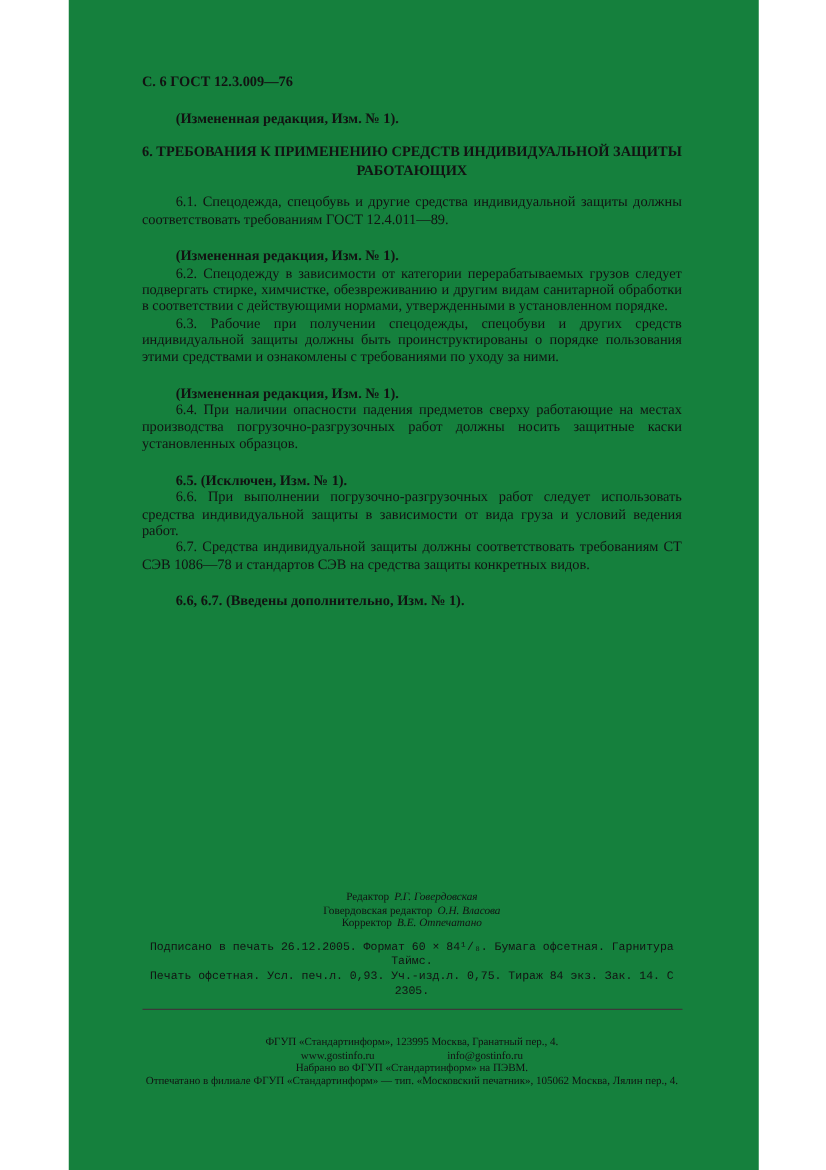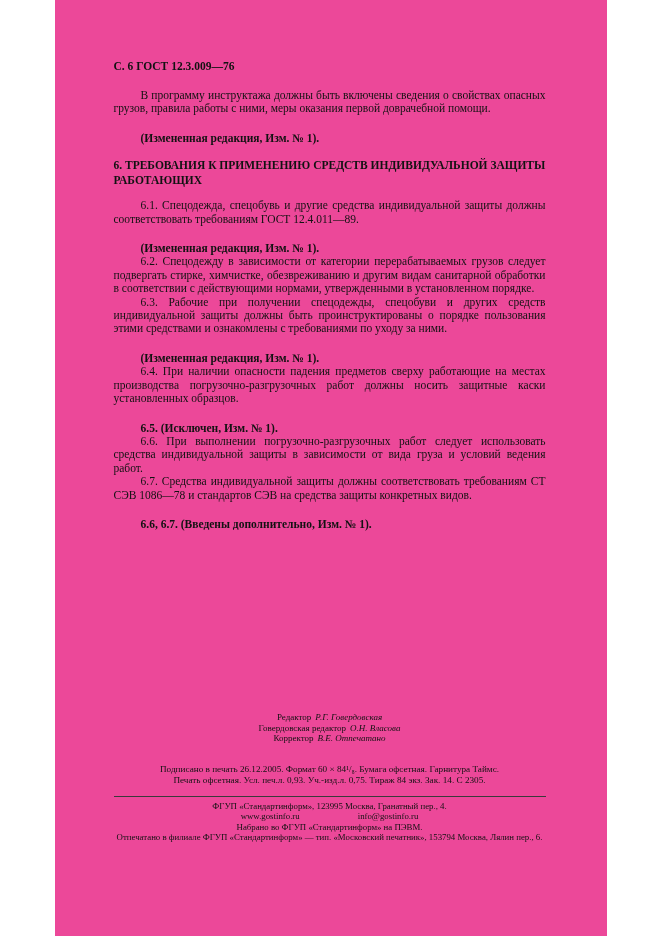--- a/index.html
+++ b/index.html
@@ -2,21 +2,21 @@
 <html><head>
 <meta charset="utf-8">
 <style>
   * { box-sizing: border-box; }
   html, body { margin: 0; padding: 0; background: #ffffff; }
   .page {
     position: relative;
     width: 552px;
     height: 936px;
     margin: 0 auto;
-    background: #ec4899;
+    background: #15803d;
     font-family: "Liberation Serif", "DejaVu Serif", serif;
     color: #121212;
     overflow: hidden;
   }
   .content {
     position: absolute;
     top: 60px;
     left: 59px;
     right: 61px;
   }
@@ -30,61 +30,61 @@
     line-height: 13.4px;
     text-align: justify;
     text-indent: 27px;
     margin: 0;
   }
   .para.bold { font-weight: bold; margin-top: 16px; }
   .section-heading {
     font-size: 11.5px;
     line-height: 14.5px;
     font-weight: bold;
-    text-align: left;
+    text-align: center;
     max-width: 480px;
     margin: 13px auto 12px auto;
   }
   .colophon {
     position: absolute;
     top: 712px;
     left: 59px;
     right: 61px;
     text-align: center;
   }
   .credits {
     font-size: 9px;
     line-height: 10.6px;
   }
   .credit-name { font-style: italic; margin-left: 4px; }
   .print-info {
     font-size: 9.2px;
     line-height: 11.6px;
-    margin-top: 20px;
+    margin-top: 8px;
+    font-family: Liberation Mono, monospace;
   }
   .rule {
     border-top: 1px solid #3a3a3a;
     margin-top: 9px;
   }
   .publisher {
     font-size: 8.8px;
     line-height: 10.4px;
-    margin-top: 4px;
+    margin-top: 20px;
   }
   .contact-gap { display: inline-block; width: 58px; }
 </style>
 </head>
 <body>
 
 <div class="page">
   <div class="content">
 
     <div class="page-header">С. 6 ГОСТ 12.3.009—76</div>
 
-    <p class="para">В программу инструктажа должны быть включены сведения о свойствах опасных грузов, правила работы с ними, меры оказания первой доврачебной помощи.</p>
     <p class="para bold">(Измененная редакция, Изм. № 1).</p>
 
     <div class="section-heading">6. ТРЕБОВАНИЯ К ПРИМЕНЕНИЮ СРЕДСТВ ИНДИВИДУАЛЬНОЙ ЗАЩИТЫ РАБОТАЮЩИХ</div>
 
     <p class="para">6.1. Спецодежда, спецобувь и другие средства индивидуальной защиты должны соответствовать требованиям ГОСТ 12.4.011—89.</p>
     <p class="para bold">(Измененная редакция, Изм. № 1).</p>
     <p class="para">6.2. Спецодежду в зависимости от категории перерабатываемых грузов следует подвергать стирке, химчистке, обезвреживанию и другим видам санитарной обработки в соответствии с действующими нормами, утвержденными в установленном порядке.</p>
     <p class="para">6.3. Рабочие при получении спецодежды, спецобуви и других средств индивидуальной защиты должны быть проинструктированы о порядке пользования этими средствами и ознакомлены с требованиями по уходу за ними.</p>
     <p class="para bold">(Измененная редакция, Изм. № 1).</p>
     <p class="para">6.4. При наличии опасности падения предметов сверху работающие на местах производства погрузочно-разгрузочных работ должны носить защитные каски установленных образцов.</p>
@@ -115,17 +115,17 @@
     </div>
 
     <div class="rule"></div>
 
     <div class="publisher">
       <div>ФГУП «Стандартинформ», 123995 Москва, Гранатный пер., 4.</div>
       <div>
         <span>www.gostinfo.ru</span><span class="contact-gap"></span><span>info@gostinfo.ru</span>
       </div>
       <div>Набрано во ФГУП «Стандартинформ» на ПЭВМ.</div>
-      <div>Отпечатано в филиале ФГУП «Стандартинформ» — тип. «Московский печатник», 153794 Москва, Лялин пер., 6.</div>
+      <div>Отпечатано в филиале ФГУП «Стандартинформ» — тип. «Московский печатник», 105062 Москва, Лялин пер., 4.</div>
     </div>
 
   </div>
 </div>
 
 </body></html>

